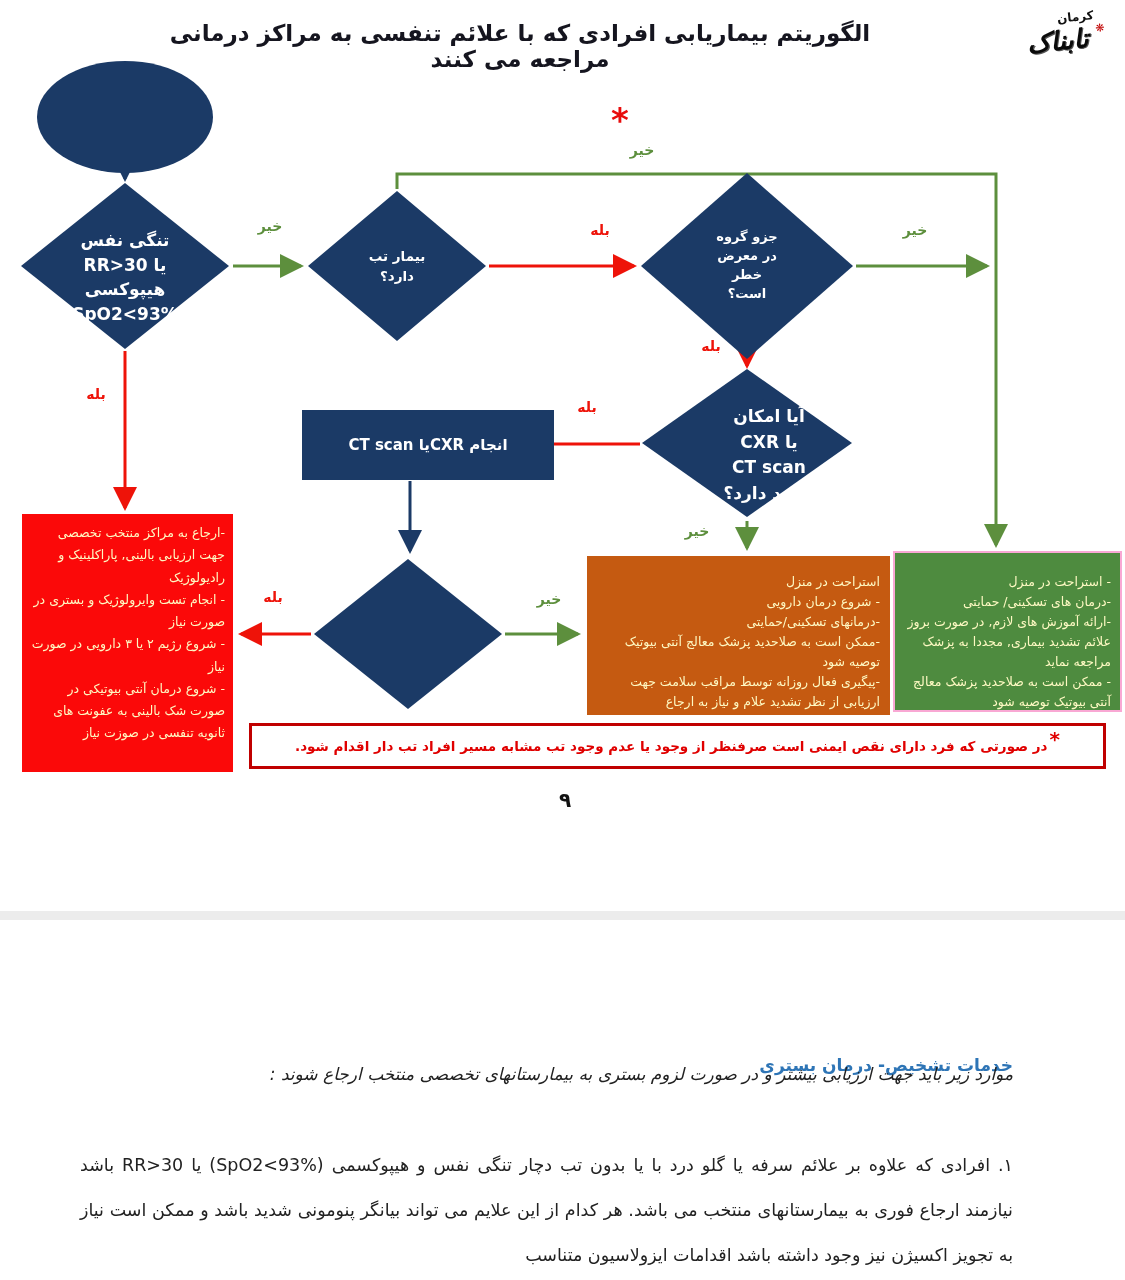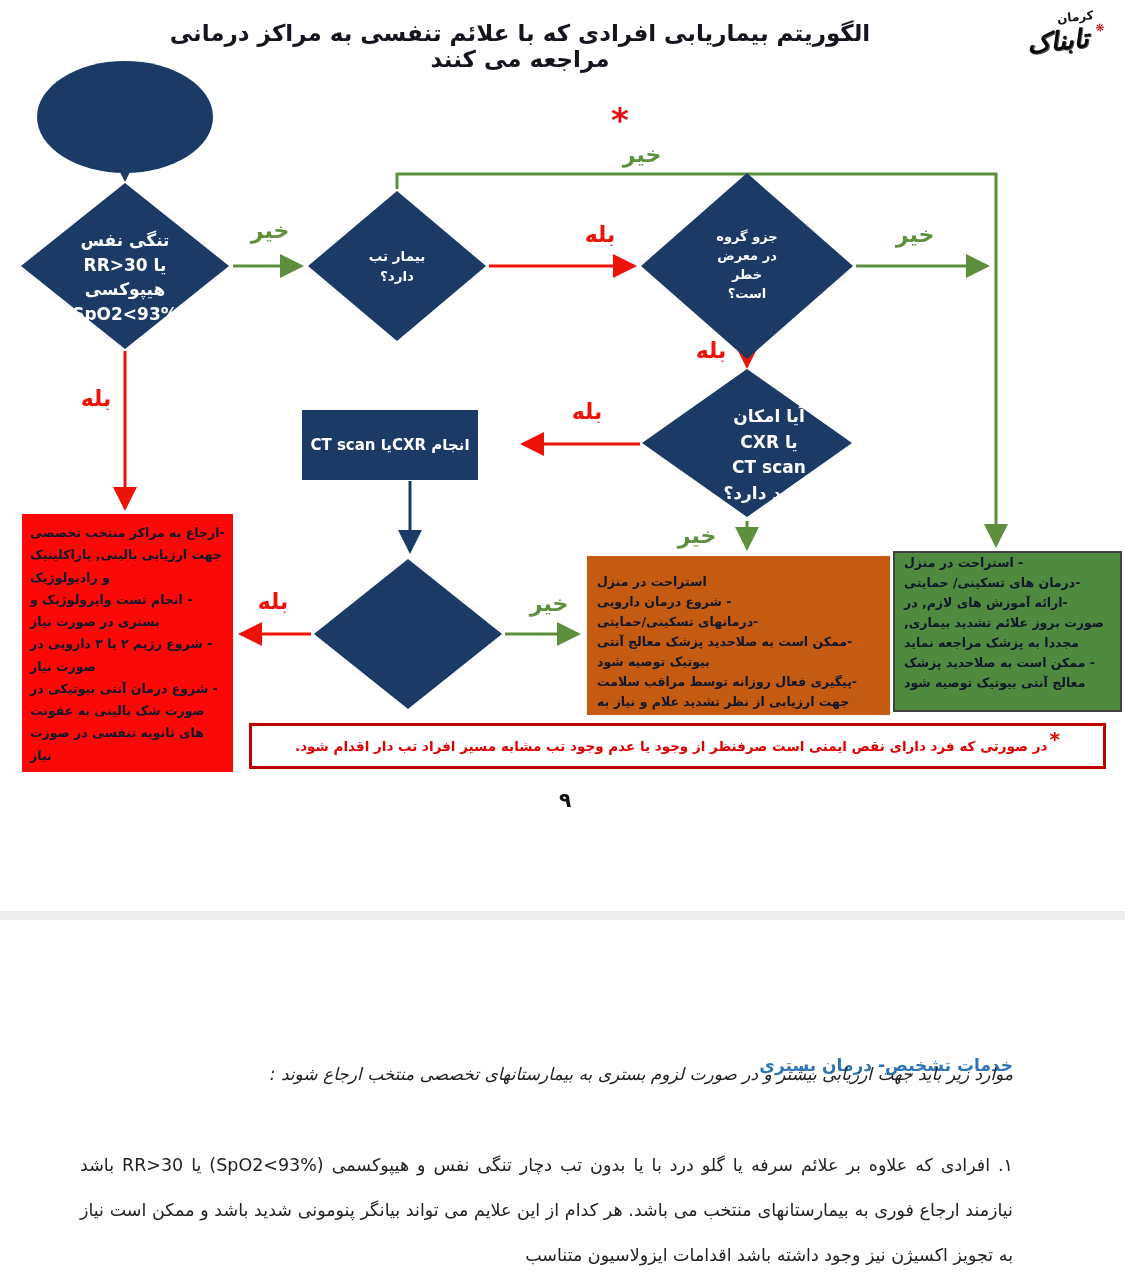--- a/index.html
+++ b/index.html
@@ -10,31 +10,31 @@
   .overlay{z-index:2;}
   .title{left:130px;top:20px;width:780px;text-align:center;font-size:23px;font-weight:bold;
          color:#15151f;direction:rtl;}
   .logo{right:8px;top:12px;width:120px;text-align:center;transform:rotate(-6deg);color:#0a0a0a;}
   .logo-small{font-size:12px;font-weight:bold;margin-right:-40px;color:#111;}
   .logo-big{font-size:26px;font-weight:bold;font-style:italic;letter-spacing:-1px;
             text-shadow:1px 1px 0 #555;}
   .logo-dot{color:#c00000;font-size:11px;position:absolute;right:12px;top:14px;}
   .dtext{color:#ffffff;font-weight:bold;text-align:center;direction:rtl;white-space:pre-line;
          unicode-bidi:plaintext;}
-  .elabel{font-weight:bold;font-size:22px;text-align:center;direction:rtl;}
+  .elabel{font-weight:bold;font-size:14px;text-align:center;direction:rtl;}
   .lbl-yes{color:#ee1309;}
   .lbl-no{color:#5d8f3d;}
   .asterisk-top{color:#e80c0c;font-size:34px;font-weight:bold;}
   .rect-node{background:#1b3a66;color:#fff;font-weight:bold;text-align:center;direction:rtl;
              font-size:15px;display:flex;align-items:center;justify-content:center;}
-  .flowbox{color:#0f172a;font-weight:bold;direction:rtl;text-align:left;white-space:pre-line;
+  .flowbox{color:#fef9c3;font-weight:normal;direction:rtl;text-align:right;white-space:pre-line;
            font-size:12.5px;line-height:1.78;box-sizing:border-box;overflow:hidden;}
   .box-red{background:#fb0909;padding:8px 8px;}
   .box-orange{background:#c55a11;padding:16px 10px;line-height:1.6;}
-  .box-green{background:#4e8b3f;border:2px solid #404040;padding:0 9px;line-height:1.6;}
+  .box-green{background:#4e8b3f;border:2px solid #f9a8d4;padding:19px 9px;line-height:1.6;}
   .notebox{border:3px solid #c00000;background:#fff;box-sizing:border-box;display:flex;
            align-items:center;justify-content:center;direction:rtl;color:#e00000;
            font-weight:bold;font-size:13.5px;}
   .note-star{font-size:20px;position:relative;top:-7px;margin-left:2px;}
   .pagenum{font-size:20px;font-weight:bold;color:#111;text-align:center;}
   .grayband{background:#ececec;}
   .sec-heading{font-size:17px;font-weight:bold;color:#2e75b6;direction:rtl;text-align:right;}
   .sec-intro{font-size:17px;color:#222;direction:rtl;text-align:right;white-space:nowrap;}
   .sec-item{font-size:17.5px;color:#222;direction:rtl;text-align:justify;line-height:45px;}
 </style>
@@ -94,21 +94,21 @@
 دارد؟</div>
   <div class="abs overlay dtext" style="left:677px;top:228px;width:140px;font-size:13px;line-height:1.45;">جزو گروه
 در معرض
 خطر
 است؟</div>
   <div class="abs overlay dtext" style="left:699px;top:404px;width:140px;font-size:17px;line-height:1.5;">آیا امکان
 یا ⁦CXR⁩
 ⁦CT scan⁩
 وجود دارد؟</div>
 
-  <div class="abs overlay rect-node" style="left:302px;top:410px;width:176px;height:70px;">انجام ⁦CXR⁩یا ⁦CT scan⁩</div>
+  <div class="abs overlay rect-node" style="left:302px;top:410px;width:252px;height:70px;">انجام ⁦CXR⁩یا ⁦CT scan⁩</div>
 
   <div class="abs overlay asterisk-top" style="left:600px;top:100px;width:40px;text-align:center;">*</div>
   <div class="abs overlay elabel lbl-no" style="left:612px;top:142px;width:60px;">خیر</div>
   <div class="abs overlay elabel lbl-no" style="left:240px;top:218px;width:60px;">خیر</div>
   <div class="abs overlay elabel lbl-yes" style="left:575px;top:222px;width:50px;">بله</div>
   <div class="abs overlay elabel lbl-no" style="left:885px;top:222px;width:60px;">خیر</div>
   <div class="abs overlay elabel lbl-yes" style="left:688px;top:338px;width:46px;">بله</div>
   <div class="abs overlay elabel lbl-yes" style="left:562px;top:399px;width:50px;">بله</div>
   <div class="abs overlay elabel lbl-no" style="left:674px;top:523px;width:46px;">خیر</div>
   <div class="abs overlay elabel lbl-yes" style="left:72px;top:386px;width:48px;">بله</div>

